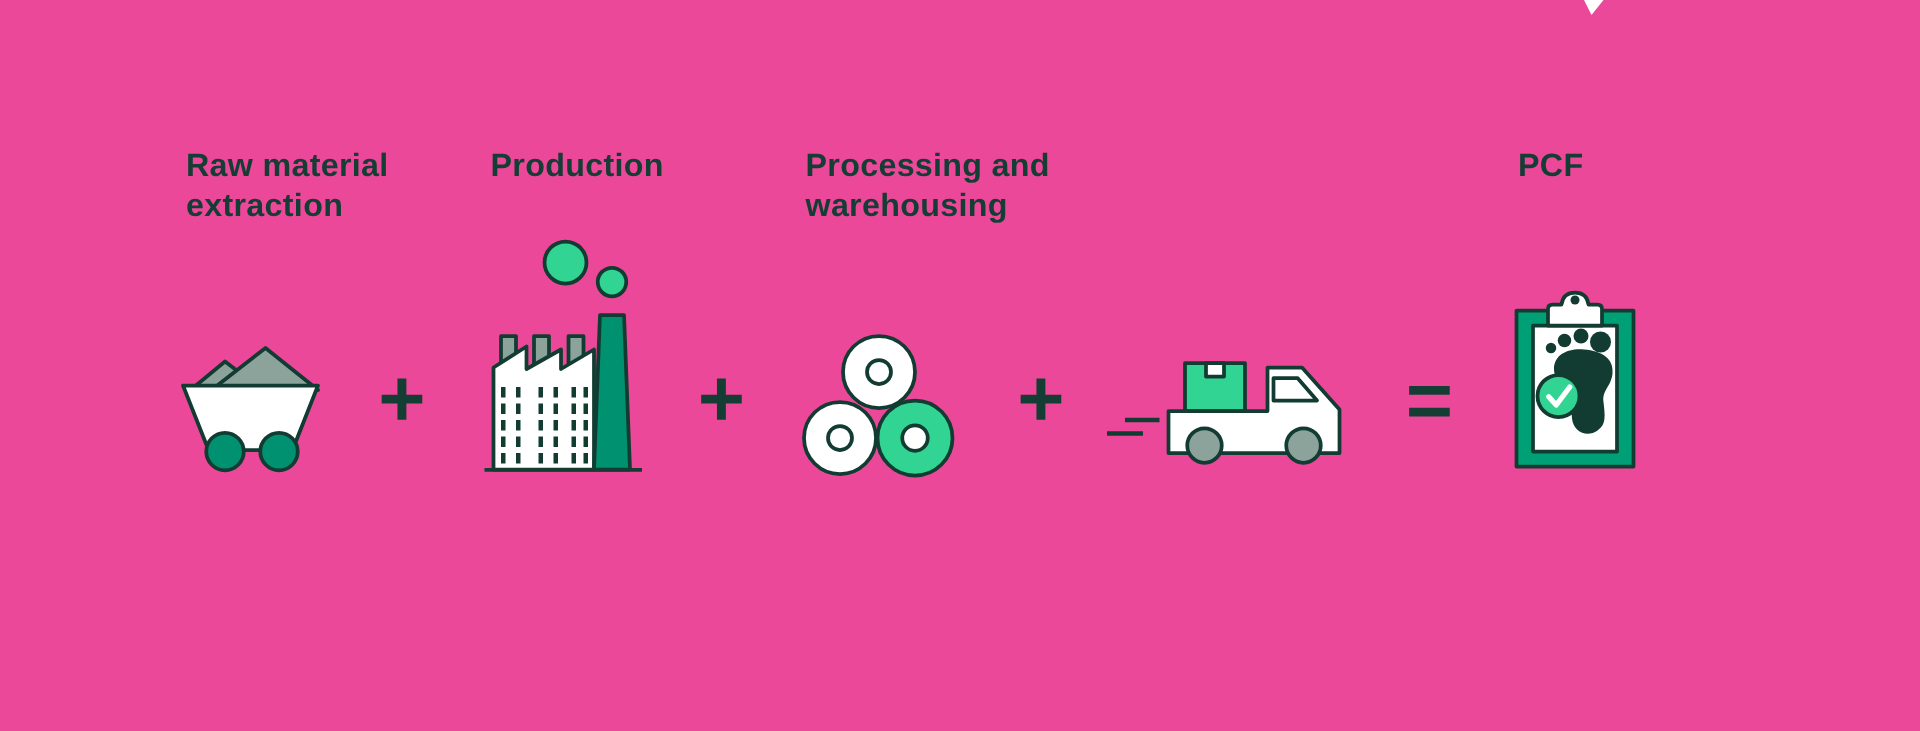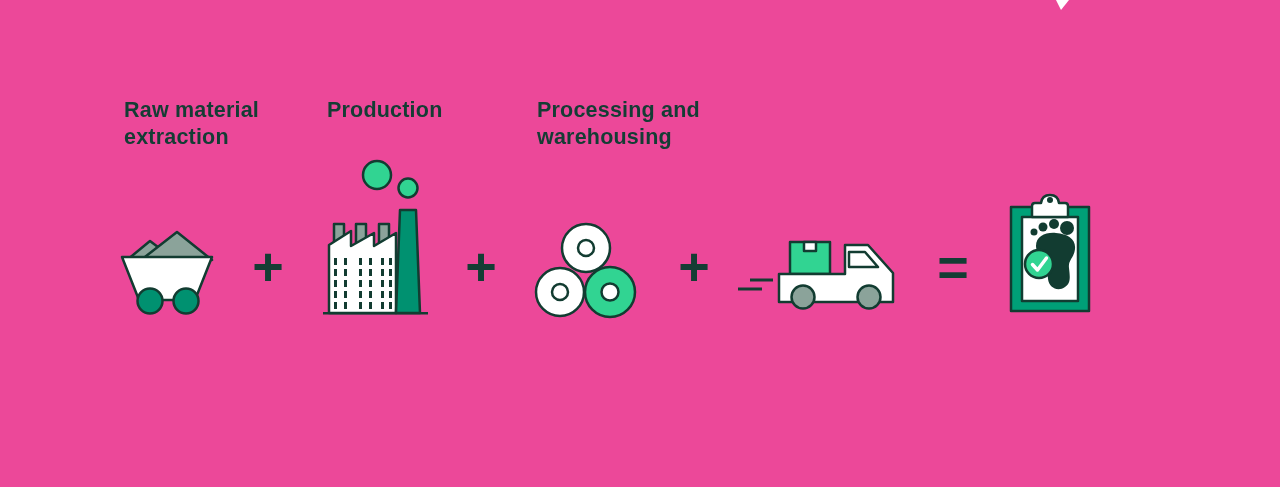--- a/index.html
+++ b/index.html
@@ -37,20 +37,21 @@
 
 <div id="canvas">
 
   <svg class="icon" style="left:1050px;top:0px" width="24" height="12" viewBox="0 0 24 12">
     <polygon points="6,0 19,0 11,10" fill="#ffffff"></polygon>
   </svg>
 
   <div class="stage-label" style="left:124px;width:170px">Raw material extraction</div>
   <div class="stage-label" style="left:327px;width:220px">Production</div>
   <div class="stage-label" style="left:537px;width:185px">Processing and warehousing</div>
+  <div class="stage-label" style="left:1012px;width:120px">PCF</div>
 
   <svg class="icon" style="left:115px;top:220px" width="105" height="100" viewBox="0 0 105 100">
     <g stroke="#123c31" stroke-width="2.5" stroke-linejoin="round">
       <polygon points="12,40 35,21 60,40" fill="#8ba39a"></polygon>
       <polygon points="26,40 62,12 97,40" fill="#8ba39a"></polygon>
       <polygon points="7,37 97,37 80,80 24,80" fill="#ffffff"></polygon>
       <circle cx="35" cy="81" r="12.5" fill="#009170"></circle>
       <circle cx="71" cy="81" r="12.5" fill="#009170"></circle>
     </g>
   </svg>

